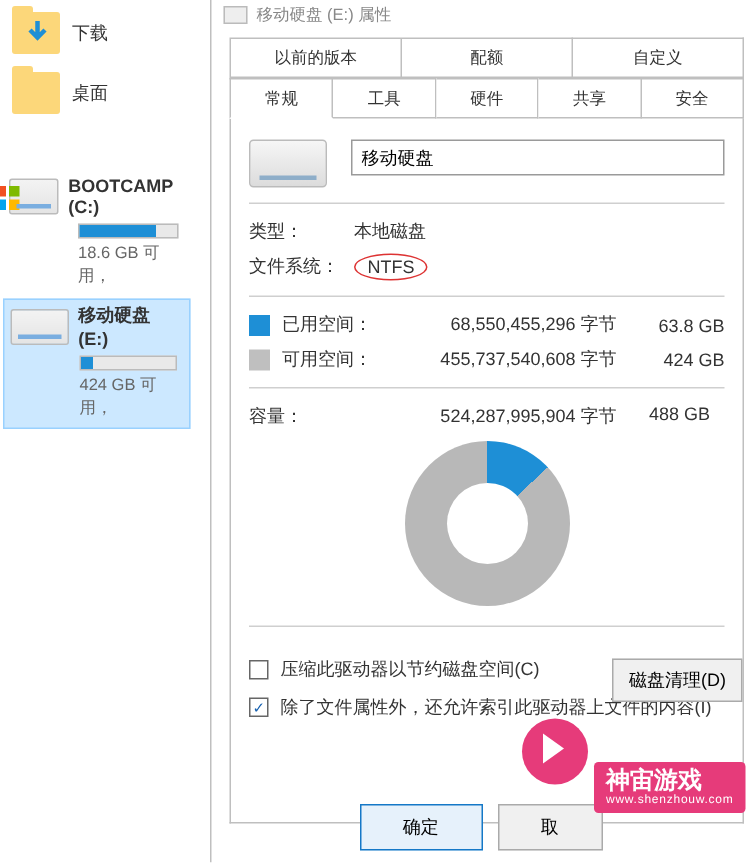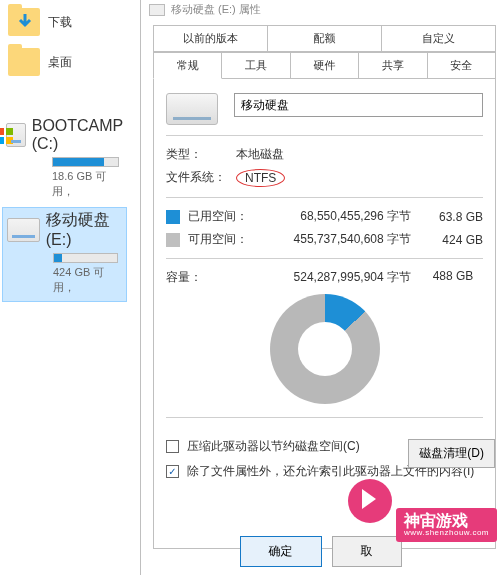--- a/index.html
+++ b/index.html
@@ -78,21 +78,21 @@
   .hd-icon.win::before{
     content:"";
     position:absolute;
     left:-10px; top:4px; width:16px; height:16px;
     background:
       linear-gradient(#f25022,#f25022) 0 0/7px 7px no-repeat,
       linear-gradient(#7fba00,#7fba00) 9px 0/7px 7px no-repeat,
       linear-gradient(#00a4ef,#00a4ef) 0 9px/7px 7px no-repeat,
       linear-gradient(#ffb900,#ffb900) 9px 9px/7px 7px no-repeat;
   }
-  .drive-name { font-size:16px; }
+  .drive-name { font-size:12px;font-weight:bold; }
   .drive-bar {
     margin:4px 4px 2px 46px;
     height:10px;
     border:1px solid #bbb;
     background:#e9e9e9;
     position:relative;
   }
   .drive-bar .fill{
     position:absolute; left:0; top:0; bottom:0;
     background:#1e8fd6;

